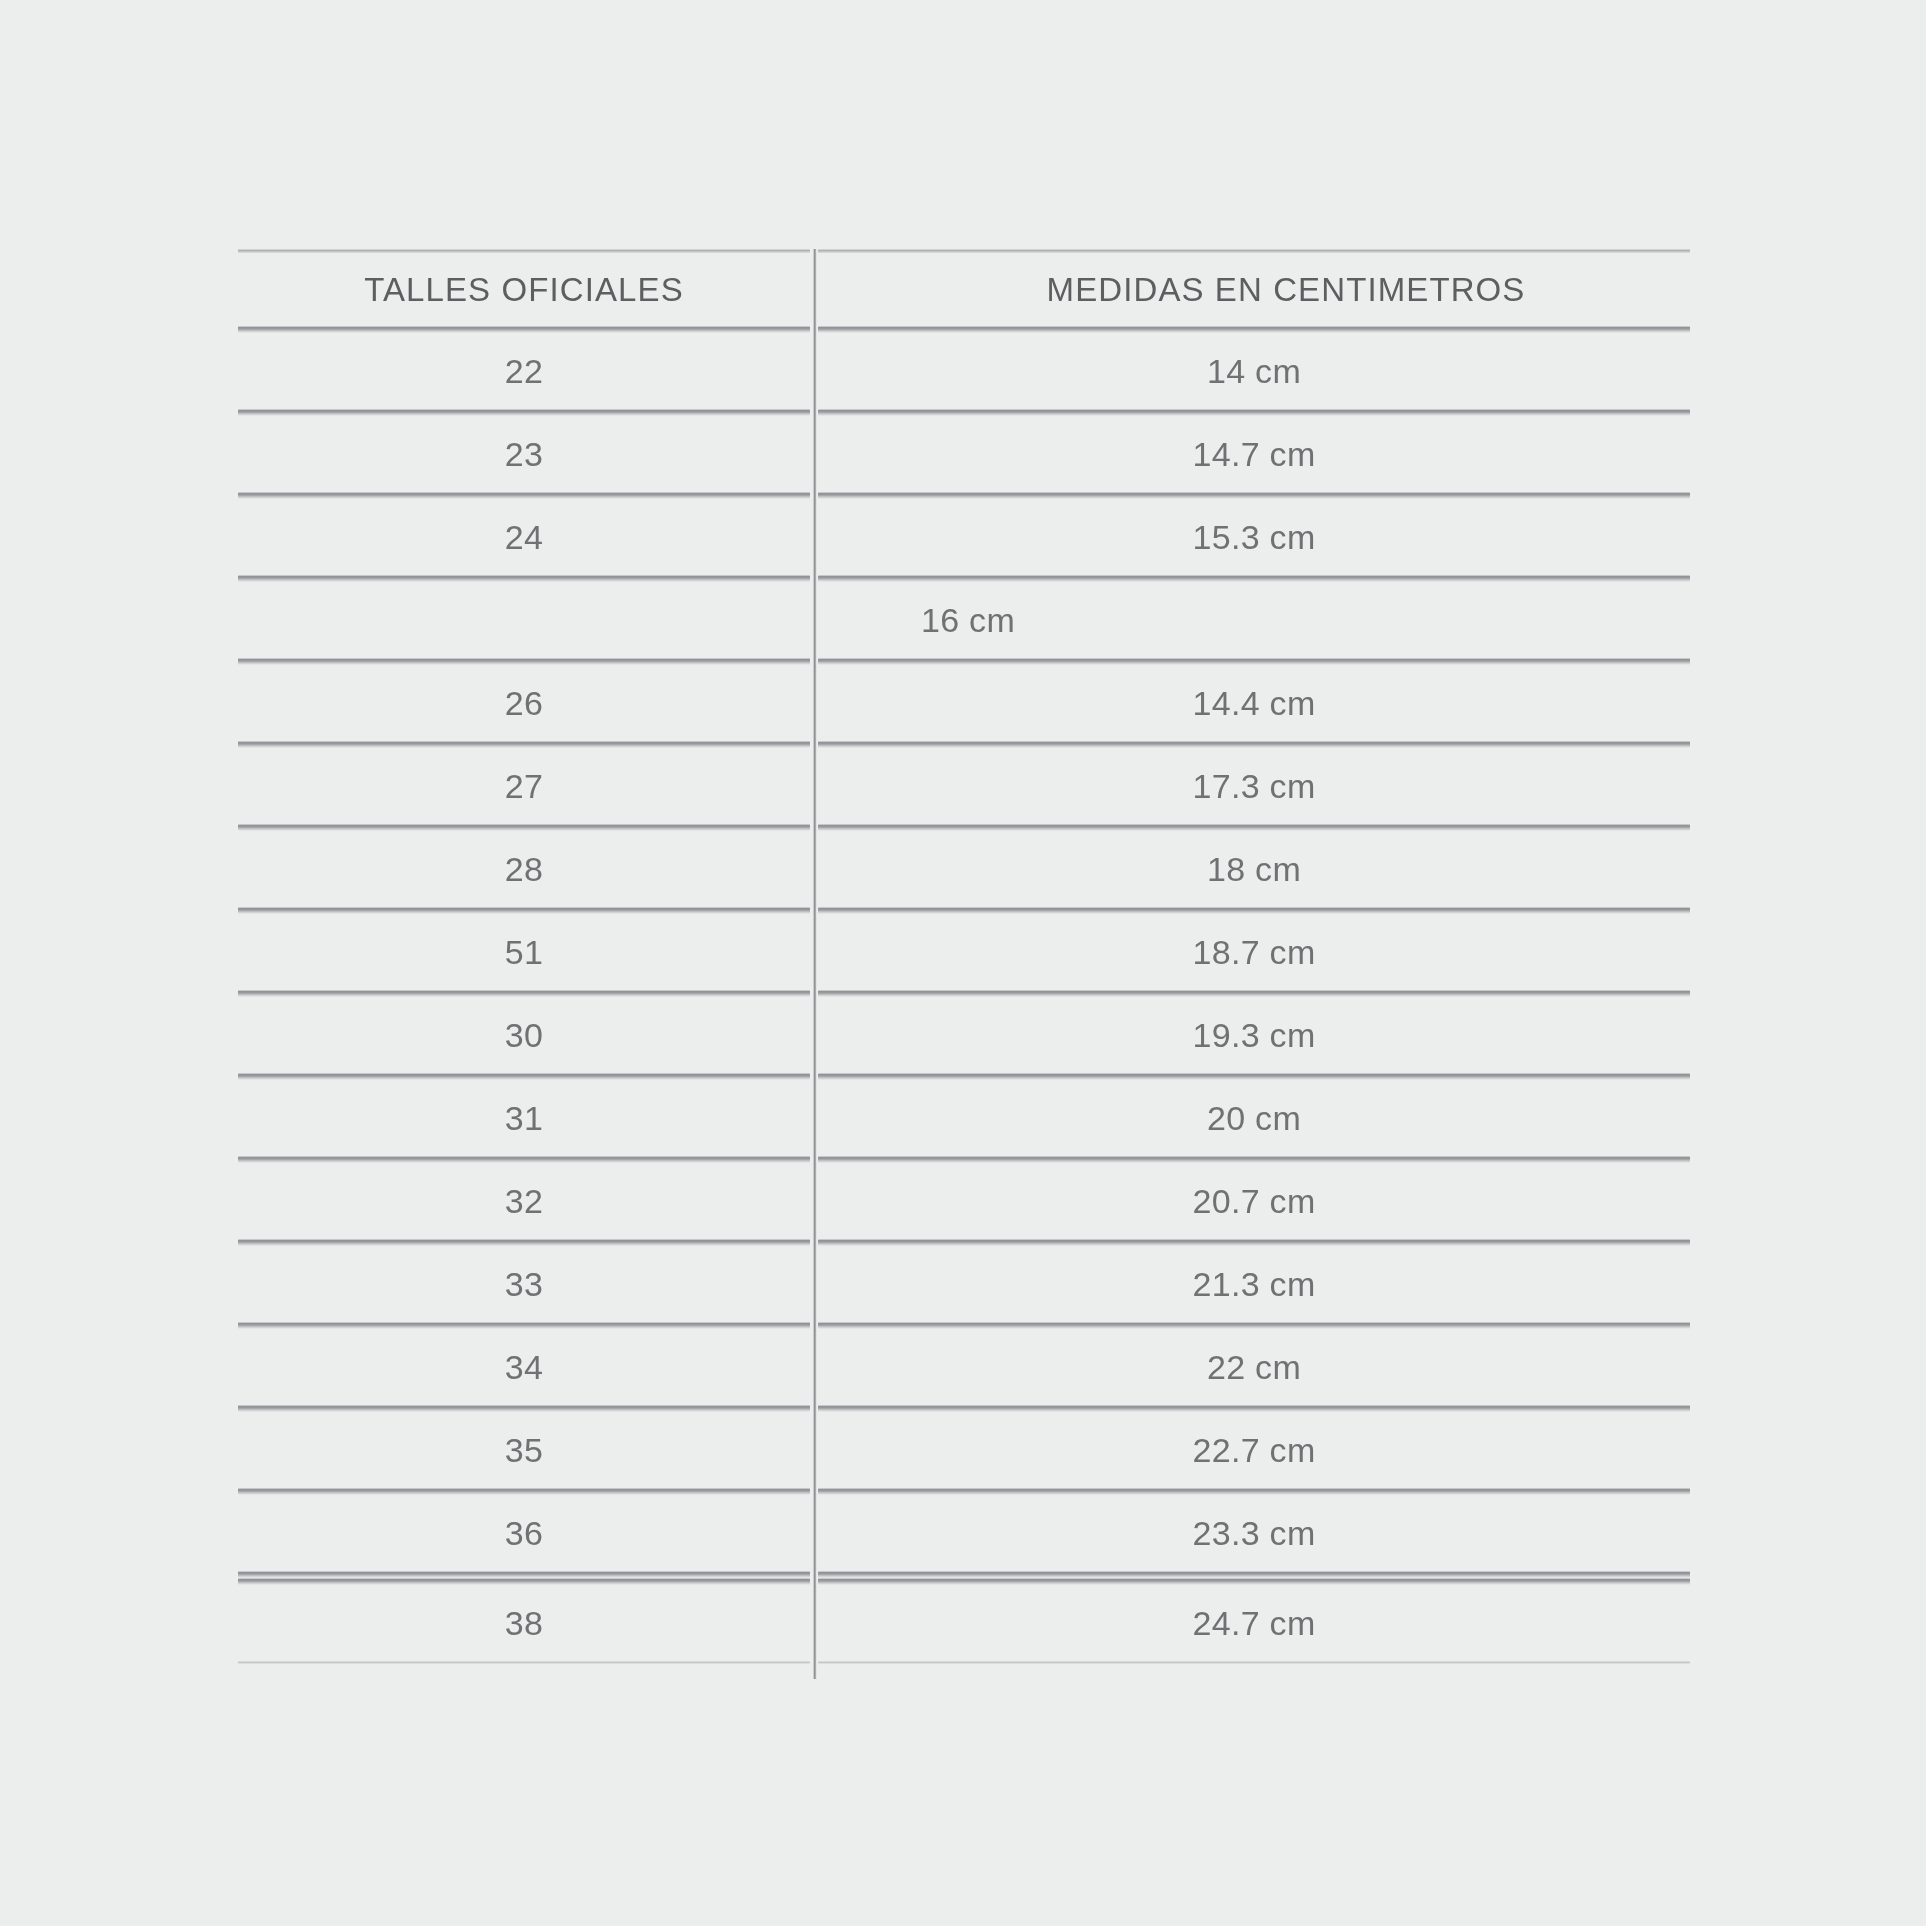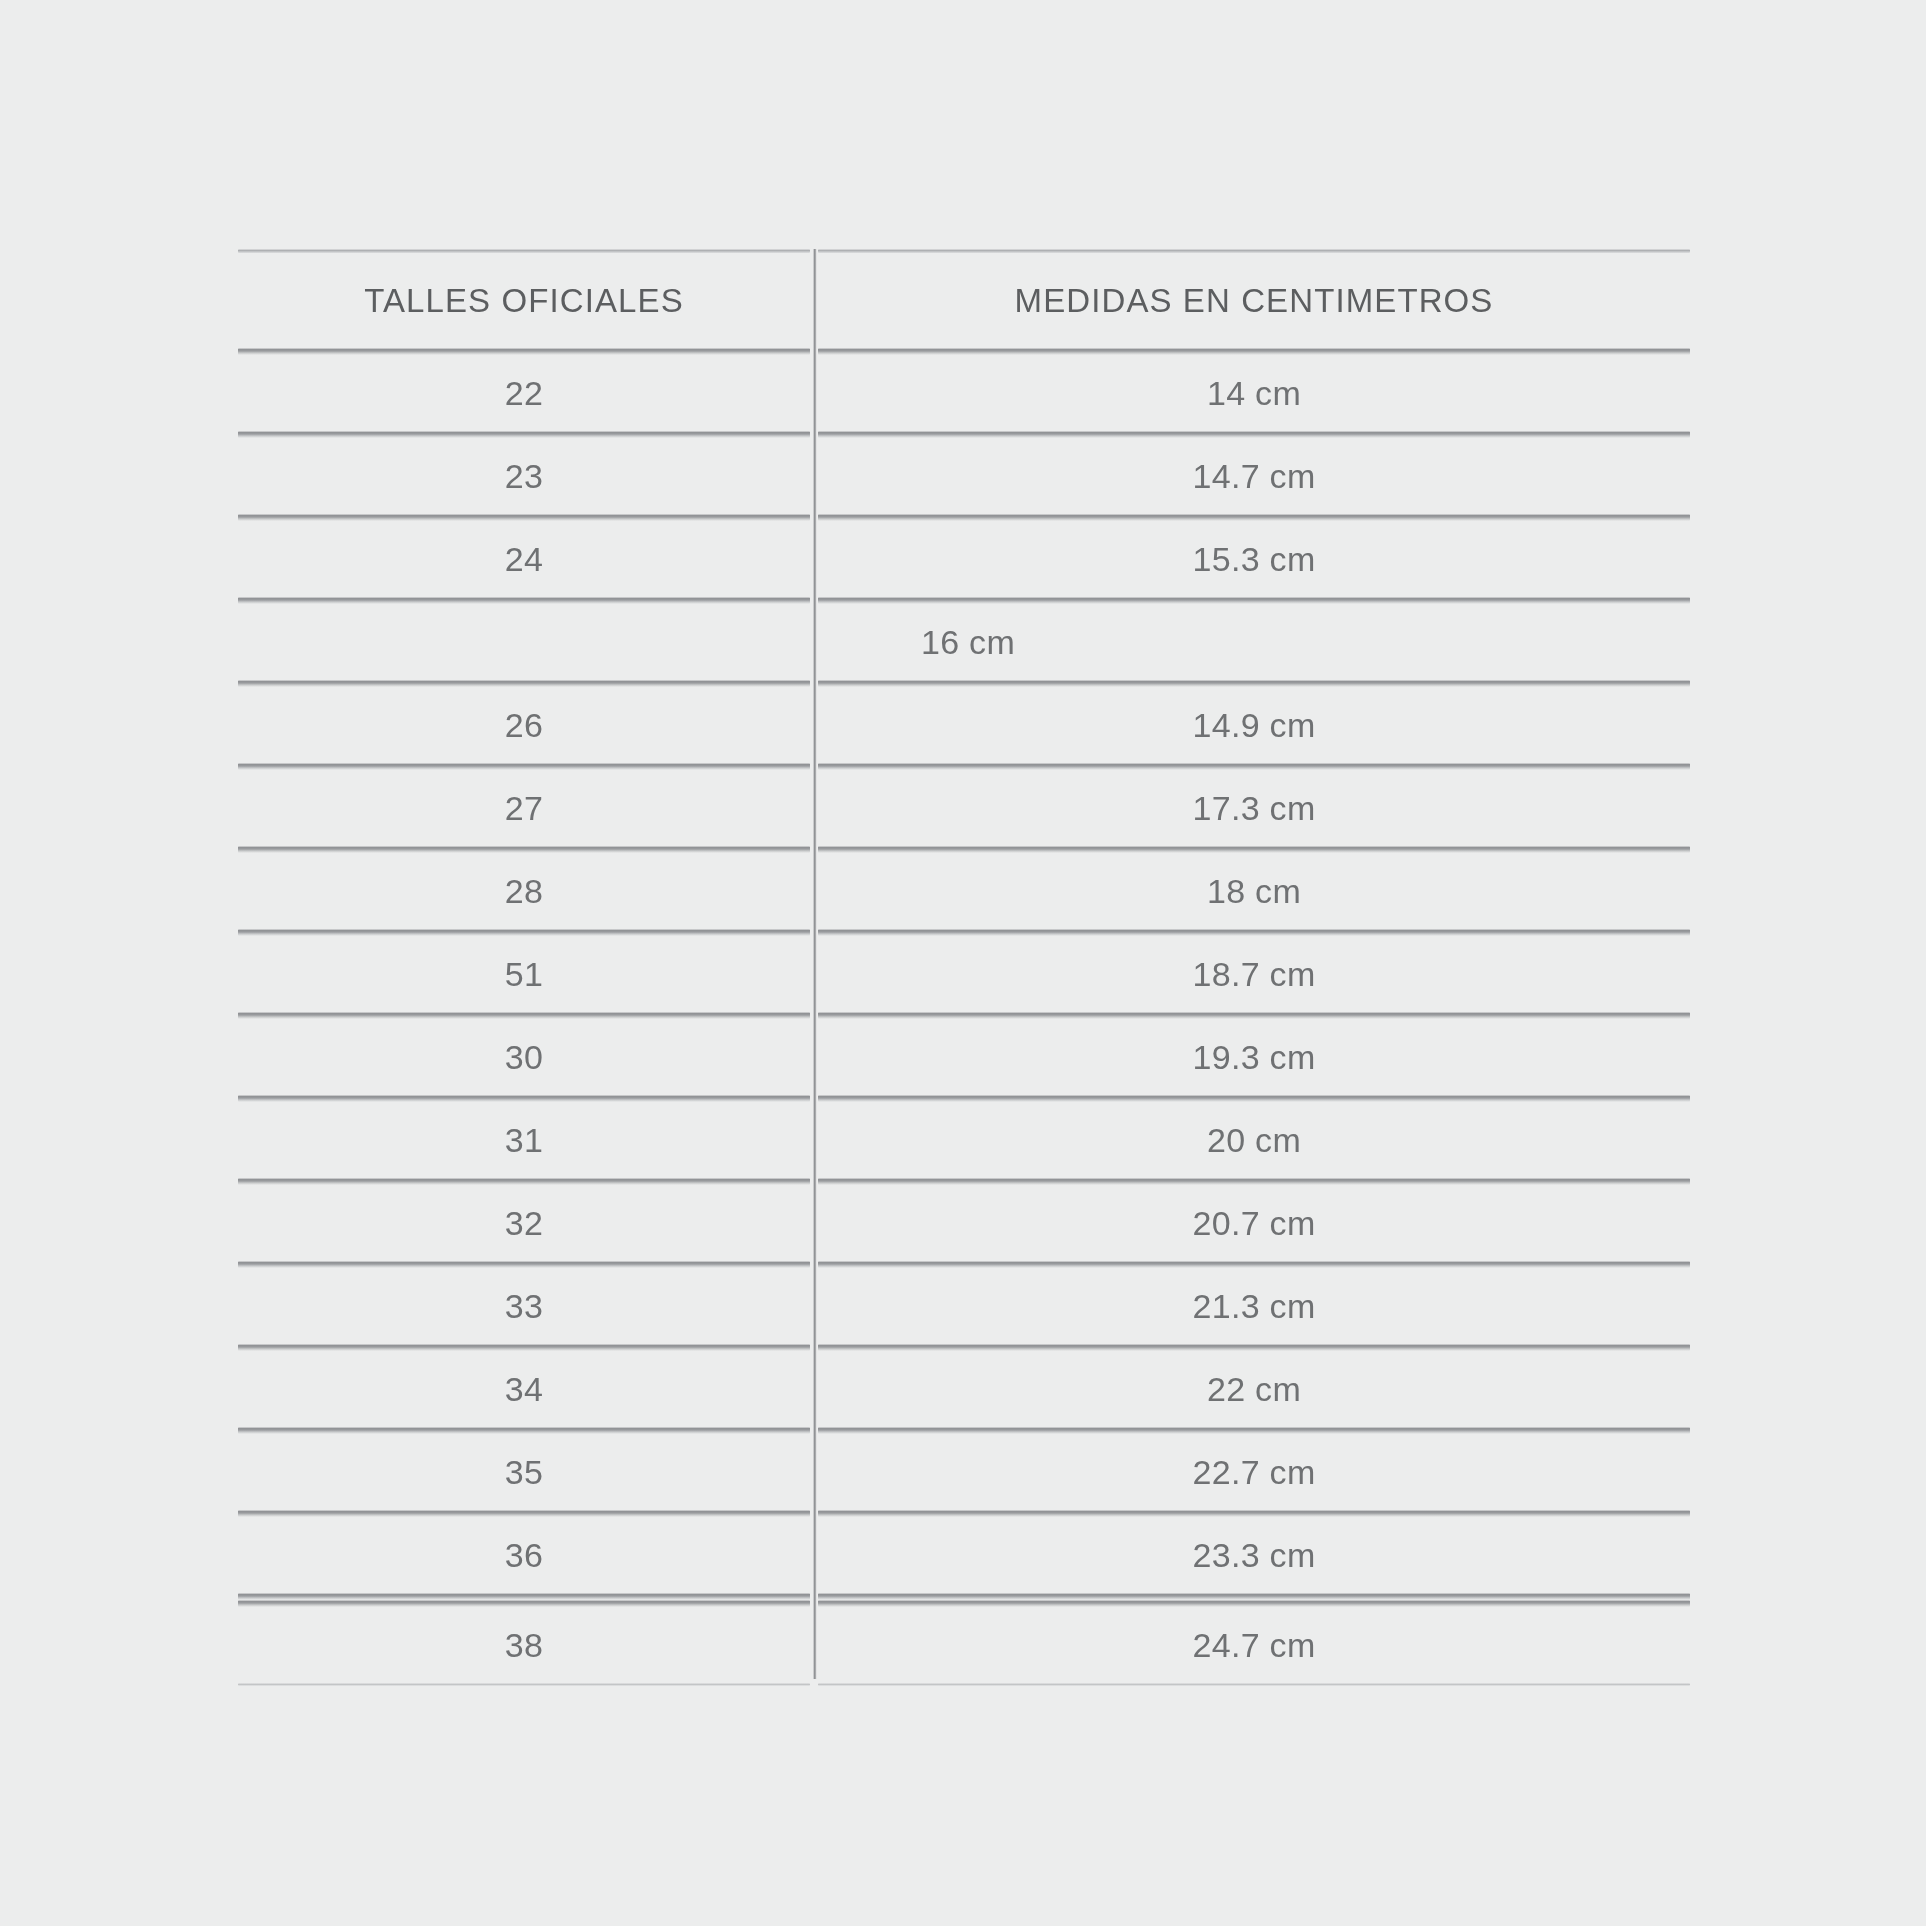--- a/index.html
+++ b/index.html
@@ -72,21 +72,21 @@
     display: flex;
     align-items: center;
     justify-content: center;
     box-sizing: border-box;
   }
   .cell.c1 { width: 572px; }
   .cell.spacer { width: 8px; }
   .cell.c2 { flex: 1 1 auto; }
 
   
-  .row.header { height: 95px; }
+  .row.header { height: 73px; gap: 32px; }
   .row.header .cell {
     font-size: 33px;
     letter-spacing: 1.1px;
     color: #5c5e60;
     font-weight: 400;
     white-space: pre;
   }
 
   
   .row.data { height: 76px; }
@@ -172,21 +172,21 @@
         <div class="cell c2">16 cm</div>
       </div>
       <div class="rule">
         <div class="seg left"></div>
         <div class="gap"></div>
         <div class="seg right"></div>
       </div>
       <div class="row data">
         <div class="cell c1">26</div>
         <div class="cell spacer"></div>
-        <div class="cell c2">14.9 cm</div>
+        <div class="cell c2">14.4 cm</div>
       </div>
       <div class="rule">
         <div class="seg left"></div>
         <div class="gap"></div>
         <div class="seg right"></div>
       </div>
       <div class="row data">
         <div class="cell c1">27</div>
         <div class="cell spacer"></div>
         <div class="cell c2">17.3 cm</div>

